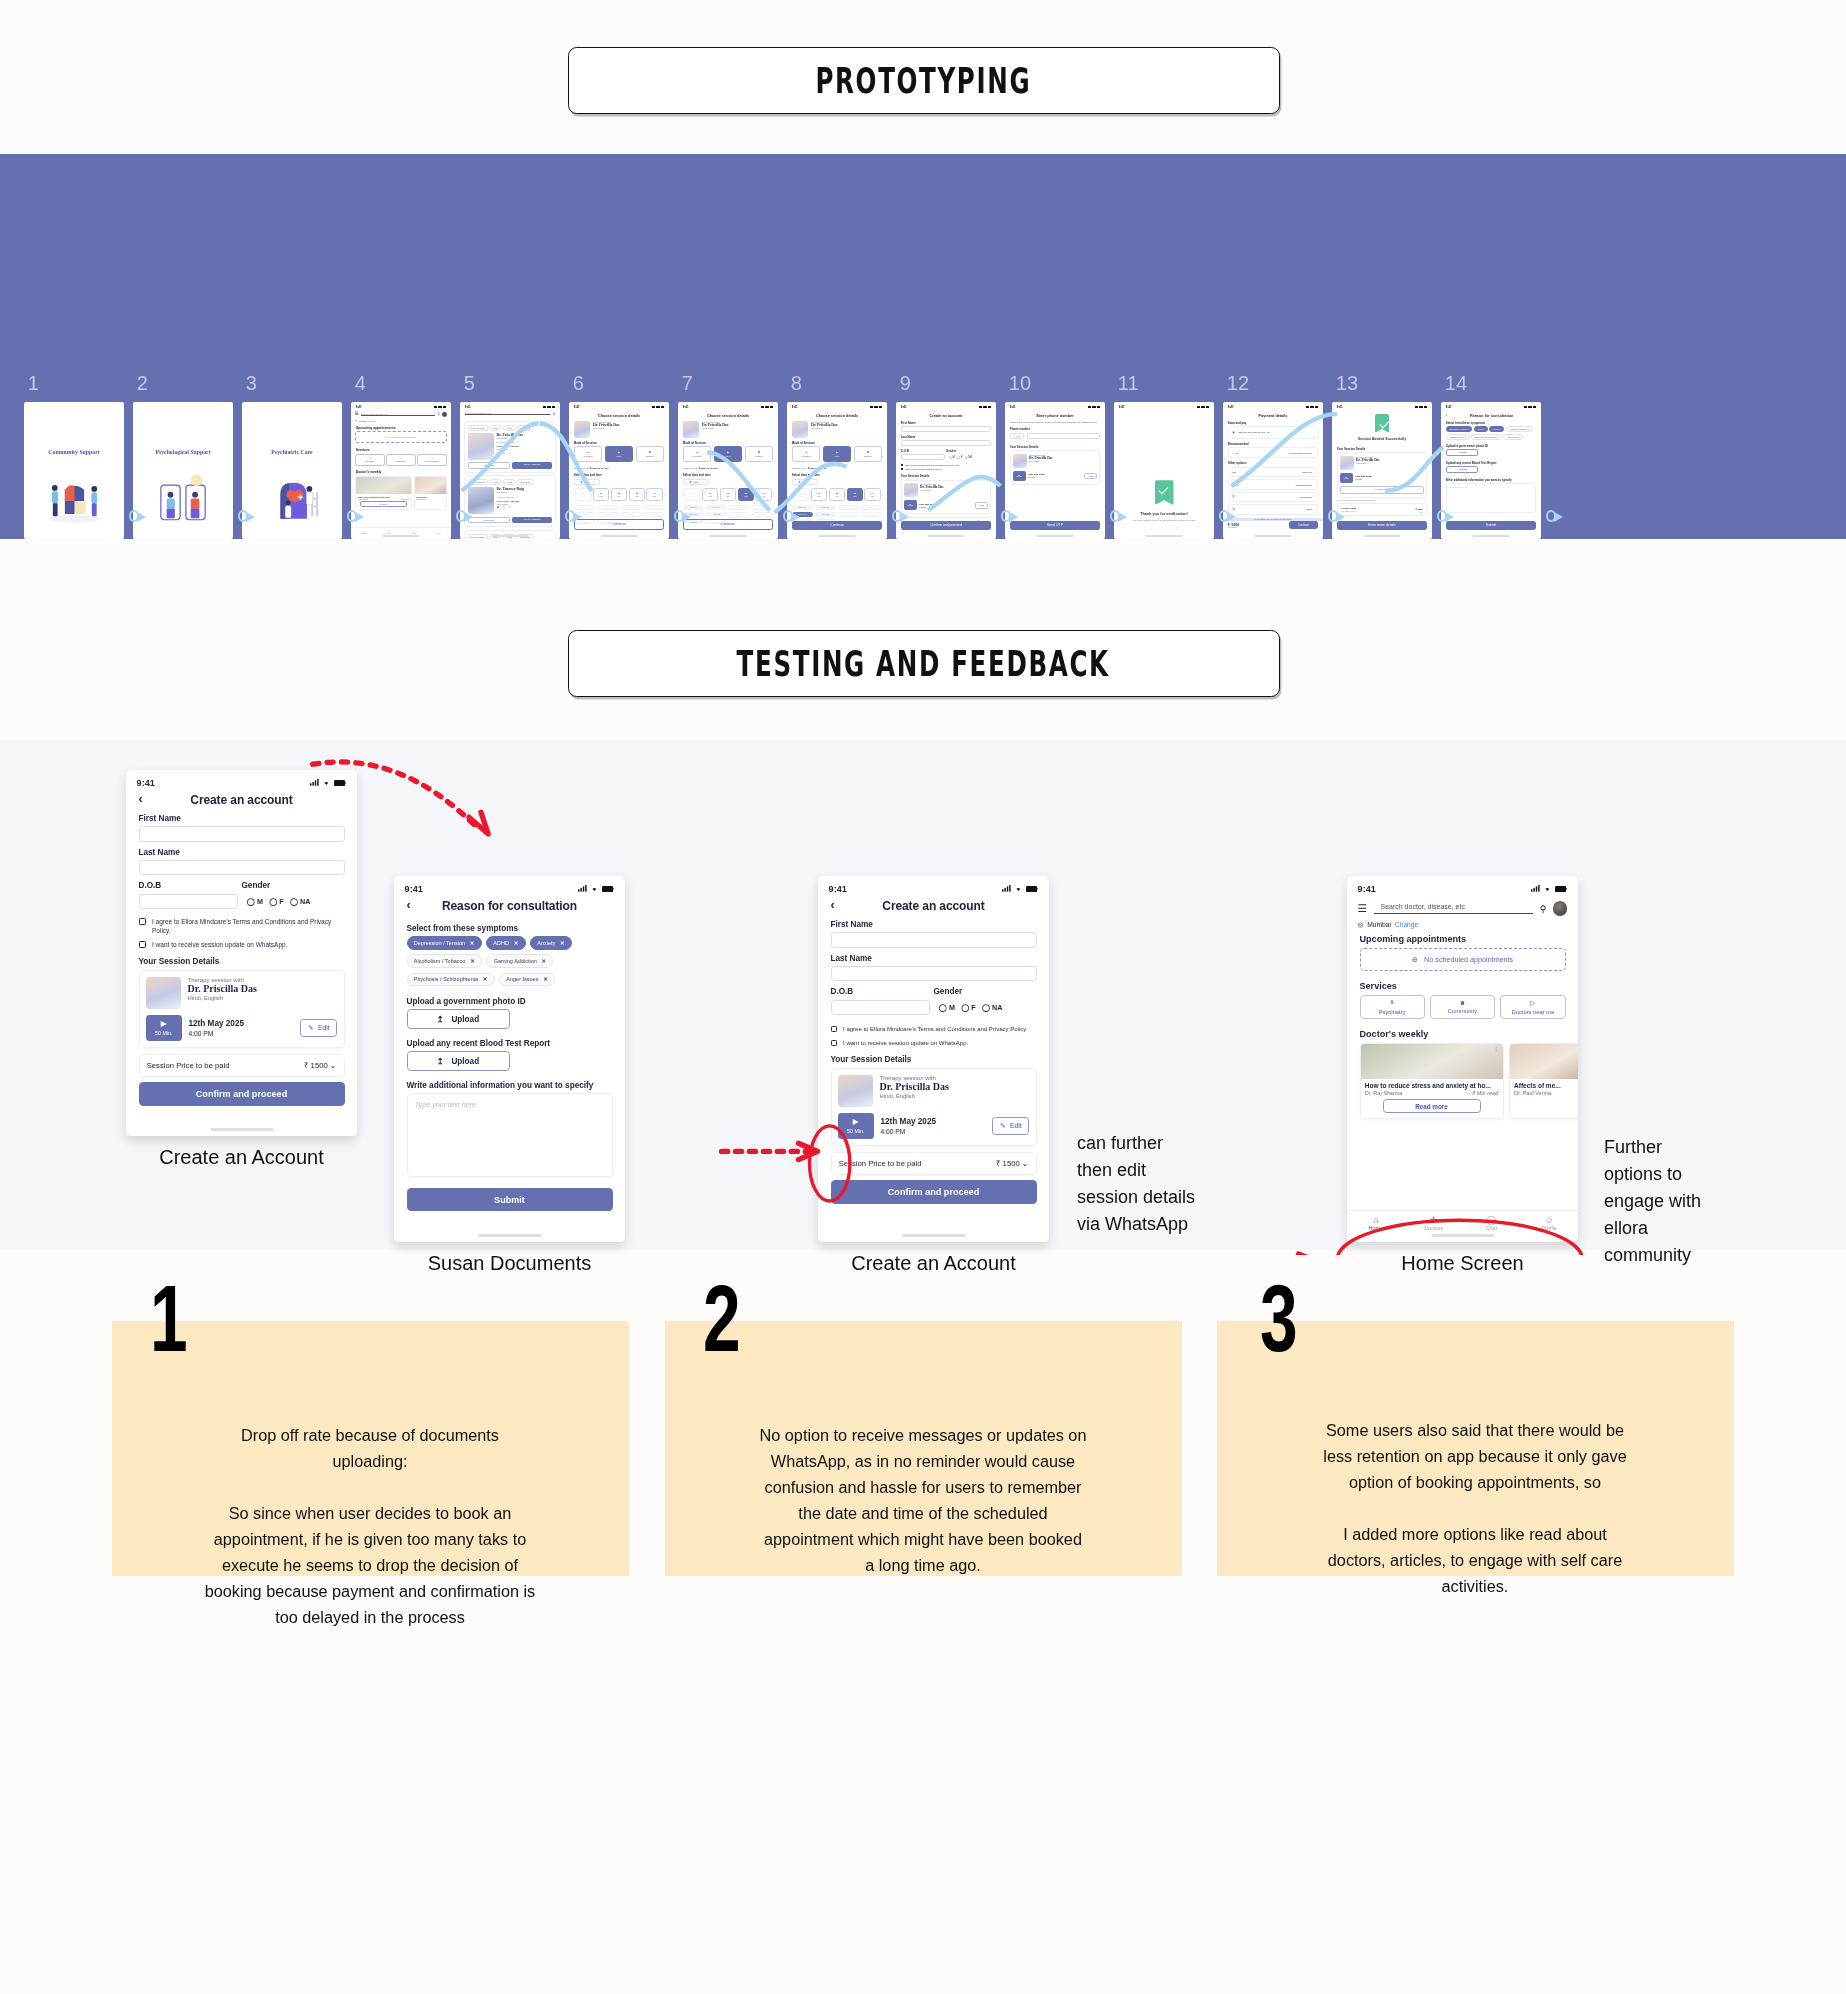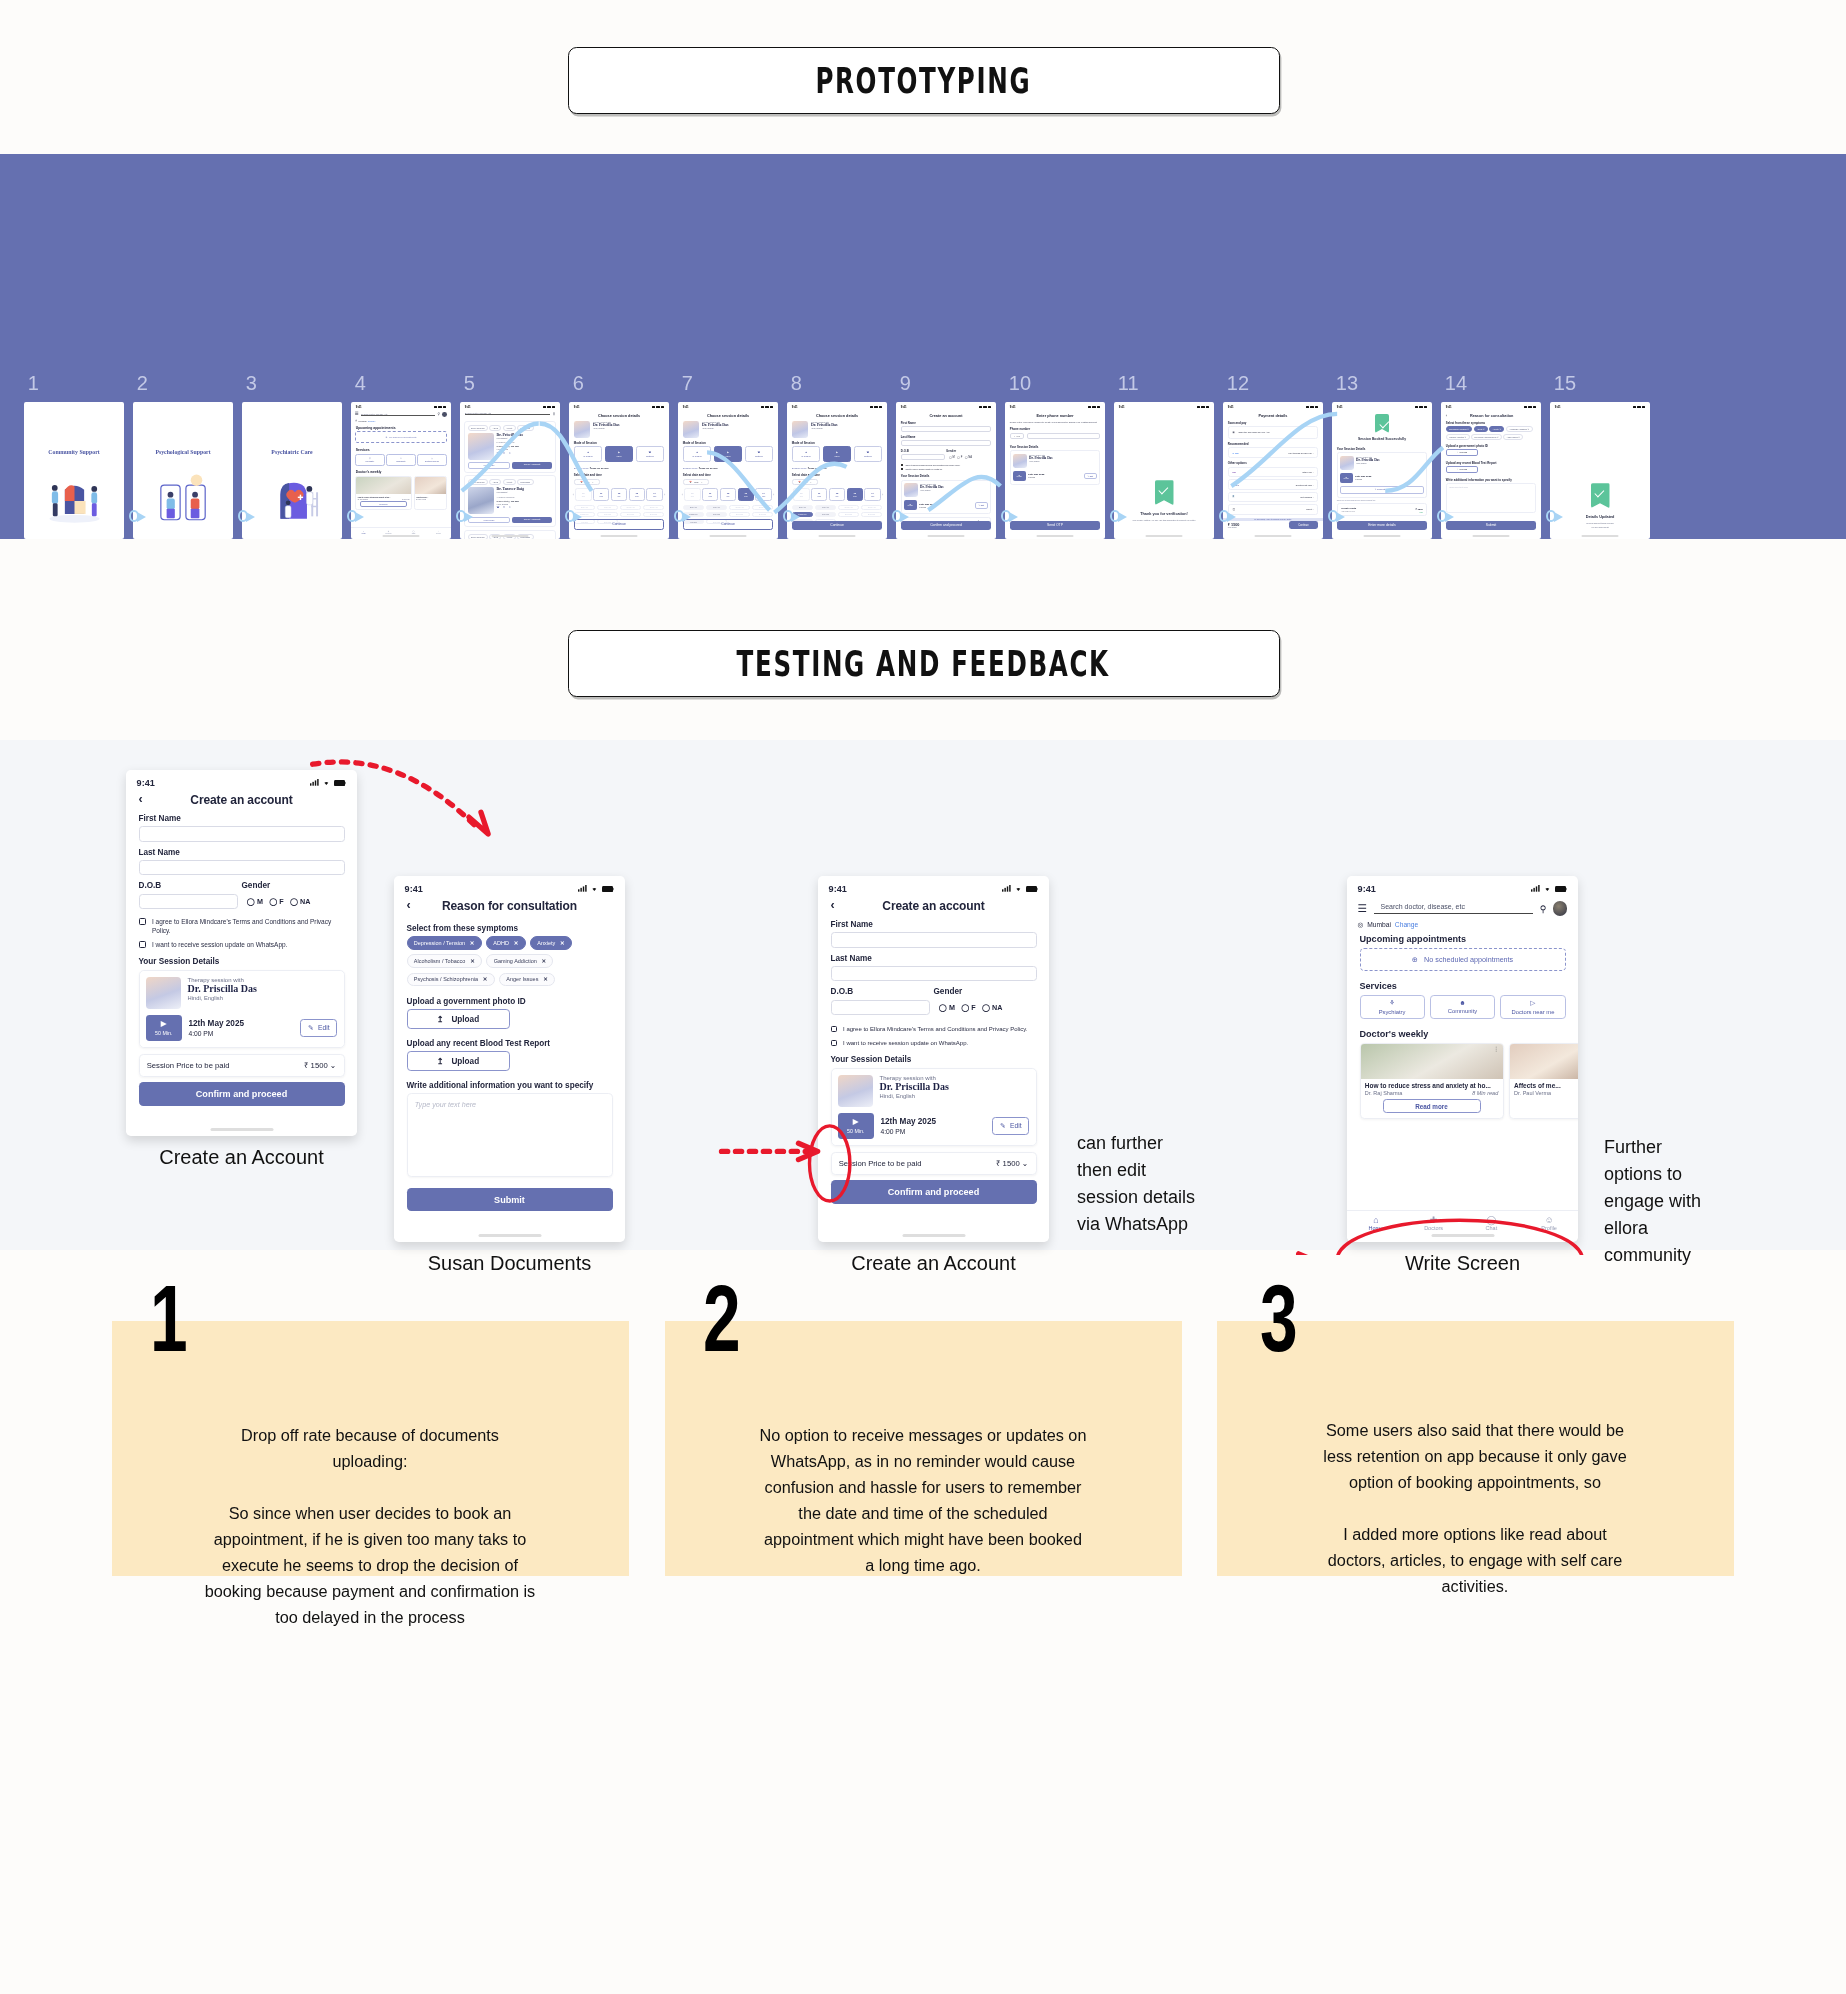--- a/index.html
+++ b/index.html
@@ -1048,40 +1048,20 @@
         <div style="border:0.3px solid #eceef6;border-radius:2.4px;margin:0 4.8px;height:30px;padding:2.4px;font-size:2.2px;font-style:italic;color:#bcbfd0;">Type your text here</div>
         <div class="btn-prim" style="position:absolute;bottom:8.7px;left:0;right:0;">Submit</div>
         <div class="homebar"></div>
       </div>
       <div class="conn" style="left:105px;">
           <div class="ring"></div>
           <div class="arrw"></div>
         </div>
     </div>
 
-    <div class="proto-col">
-      <div class="proto-num">15</div>
-      <div class="pscreen">
-        <div class="sbar">
-            <span>9:41</span>
-            <span class="ic">
-              <b></b>
-              <b></b>
-              <b></b>
-            </span>
-          </div>
-        <div style="display:flex;flex-direction:column;align-items:center;justify-content:center;height:192px;padding:0 7.7px;">
-          <div class="checkmark-badge"></div>
-          <div style="font-size:3.8px;font-weight:700;margin-top:6.7px;text-align:center;">Details Updated</div>
-          <div style="font-size:2px;color:#6b7089;margin-top:3.4px;text-align:center;line-height:1.7;white-space:pre-line;">Seeking support takes courage
-You are doing great!</div>
-        </div>
-        <div class="homebar"></div>
-      </div>
-    </div>
 
   </div>
 </div>
 
 <div class="banner-wrap">
   <div class="banner" id="banner-testing">
     <span>TESTING AND FEEDBACK</span>
   </div>
 </div>
 
@@ -1406,21 +1386,21 @@
       </div>
     </div>
     <div style="position:absolute;bottom:10.6px;left:0;right:0;display:flex;border-top:0.6px solid #eceef4;padding-top:4.8px;">
       <div style="flex:1;text-align:center;font-size:5.5px;color:#4a55a2;"><div style="font-size:9.1px;">⌂</div><span>Home</span></div>
       <div style="flex:1;text-align:center;font-size:5.5px;color:#9aa0b8;"><div style="font-size:9.1px;">✚</div><span>Doctors</span></div>
       <div style="flex:1;text-align:center;font-size:5.5px;color:#9aa0b8;"><div style="font-size:9.1px;">◯</div><span>Chat</span></div>
       <div style="flex:1;text-align:center;font-size:5.5px;color:#9aa0b8;"><div style="font-size:9.1px;">☺</div><span>Profile</span></div>
     </div>
     <div class="m-home"></div>
   </div>
-  <div class="mock-label" style="left:1347px; top:512px; width:231px;">Write Screen</div>
+  <div class="mock-label" style="left:1347px; top:512px; width:231px;">Home Screen</div>
 
   <div class="anno" style="left:1604px; top:394px;">Further
 options to
 engage with
 ellora
 community</div>
 
 </div>
 
 <div class="fb-wrap">

